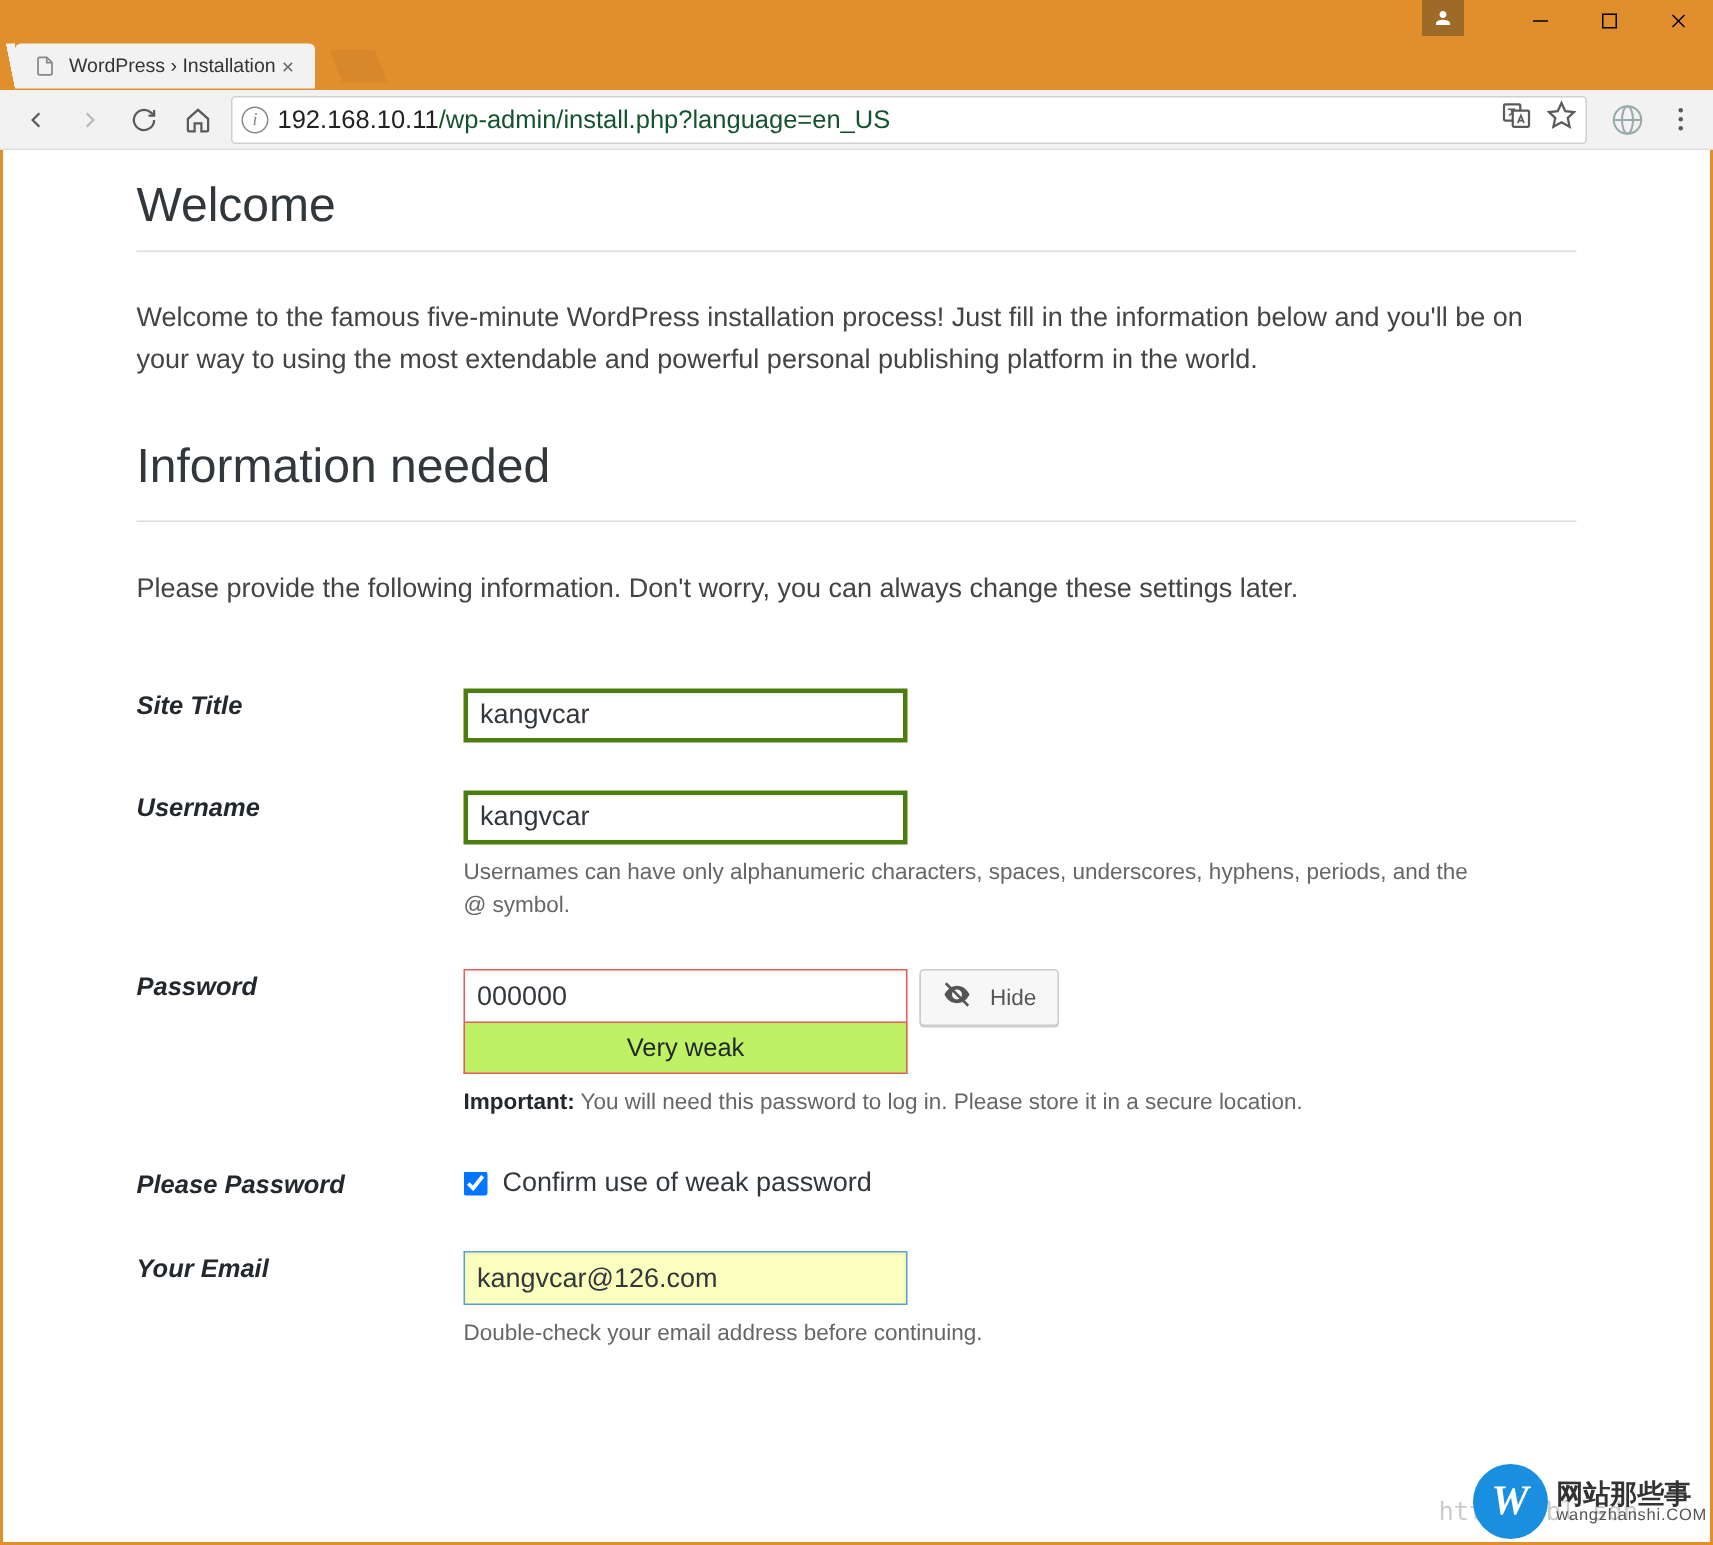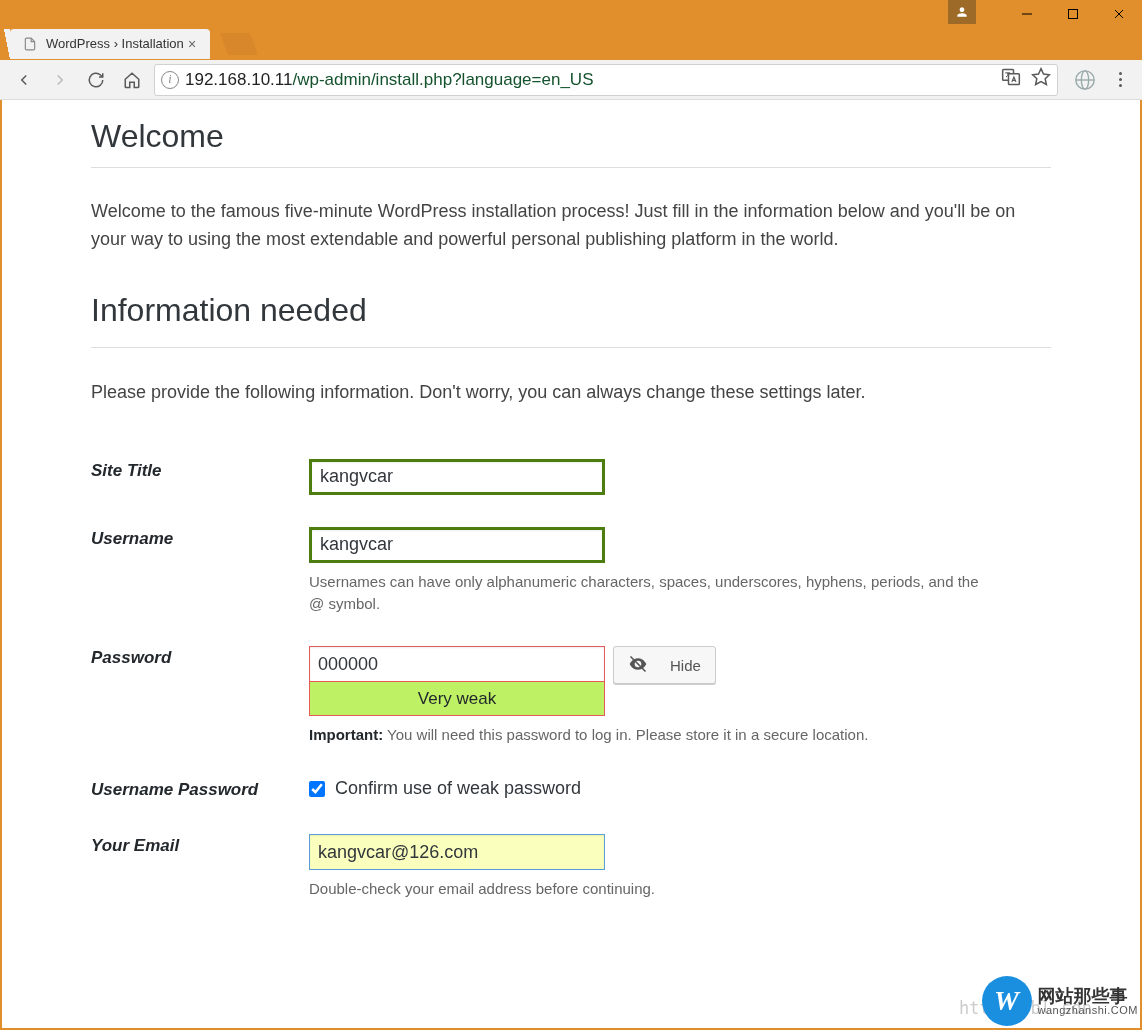--- a/index.html
+++ b/index.html
@@ -50,21 +50,21 @@
 .form-table { width: 100%; margin-top: 40px; border-collapse: collapse; }
 .form-table th { width: 218px; text-align: left; vertical-align: top; padding: 18px 10px 18px 0; font-size: 17px; font-weight: 700; color: #23282d; font-style: italic; }
 .form-table td { padding: 16px 0; vertical-align: top; }
 .text-input { width: 296px; height: 36px; border: 3px solid #4d7c0f; box-shadow: inset 0 1px 2px rgba(0,0,0,0.07); font-size: 18px; padding: 3px 8px; color: #32373c; background: #fff; font-family: inherit; }
 .pw-input { border: 1px solid #e35b5b; }
 .email-input { background: #faffbd; border: 1px solid #5b9dd9; }
 .help { font-size: 15px; color: #666; margin-top: 8px; line-height: 1.45; max-width: 680px; }
 .help strong { color: #23282d; }
 
 .pw-row { display: flex; gap: 8px; align-items: flex-start; }
-.hide-btn { height: 38px; padding: 0 14px; border: 1px solid #ccc; background: #f7f7f7; box-shadow: 0 1px 0 #ccc; border-radius: 3px; display: flex; align-items: center; gap: 22px; font-size: 15px; color: #555; cursor: pointer; }
+.hide-btn { height: 38px; padding: 0 14px; border: 1px solid #ccc; background: #f7f7f7; box-shadow: 0 1px 0 #ccc; border-radius: 3px; display: flex; align-items: center; gap: 12px; font-size: 15px; color: #555; cursor: pointer; }
 .hide-btn svg { width: 20px; height: 20px; fill: #555; }
 .strength { width: 296px; height: 34px; background: #bef264; border: 1px solid #e35b5b; border-top: none; display: flex; align-items: center; justify-content: center; font-size: 17px; color: #23282d; }
 
 .checkbox-row { display: flex; align-items: center; gap: 10px; }
 .checkbox-row input[type="checkbox"] { width: 16px; height: 16px; }
 .checkbox-label { font-size: 18px; color: #32373c; }
 
 .watermark1 { position: absolute; right: 48px; bottom: 10px; font-size: 17px; color: #ccc; font-family: monospace; }
 .watermark2 { position: absolute; right: 4px; bottom: 4px; z-index: 5; display: flex; align-items: center; }
 .wm-circle { width: 50px; height: 50px; border-radius: 50%; background: #1a8fe0; display: flex; align-items: center; justify-content: center; color: #fff; font-size: 28px; font-weight: 900; font-style: italic; font-family: Georgia, serif; }
@@ -196,21 +196,21 @@
                       <path d="M12 5c-7 0-10 7-10 7s3 7 10 7 10-7 10-7-3-7-10-7zm0 11a4 4 0 1 1 0-8 4 4 0 0 1 0 8z"></path>
                       <line x1="3" y1="3" x2="21" y2="21" stroke="#555" stroke-width="2"></line>
                     </svg></span>
               <span>Hide</span>
             </button>
           </div>
           <p class="help"><strong>Important:</strong><span> You will need this password to log in. Please store it in a secure location.</span></p>
         </td>
       </tr>
       <tr>
-        <th>Username Password</th>
+        <th>Please Password</th>
         <td>
           <div class="checkbox-row">
             <input type="checkbox" checked="" style="">
             <span class="checkbox-label">Confirm use of weak password</span>
           </div>
         </td>
       </tr>
       <tr>
         <th>Your Email</th>
         <td>

